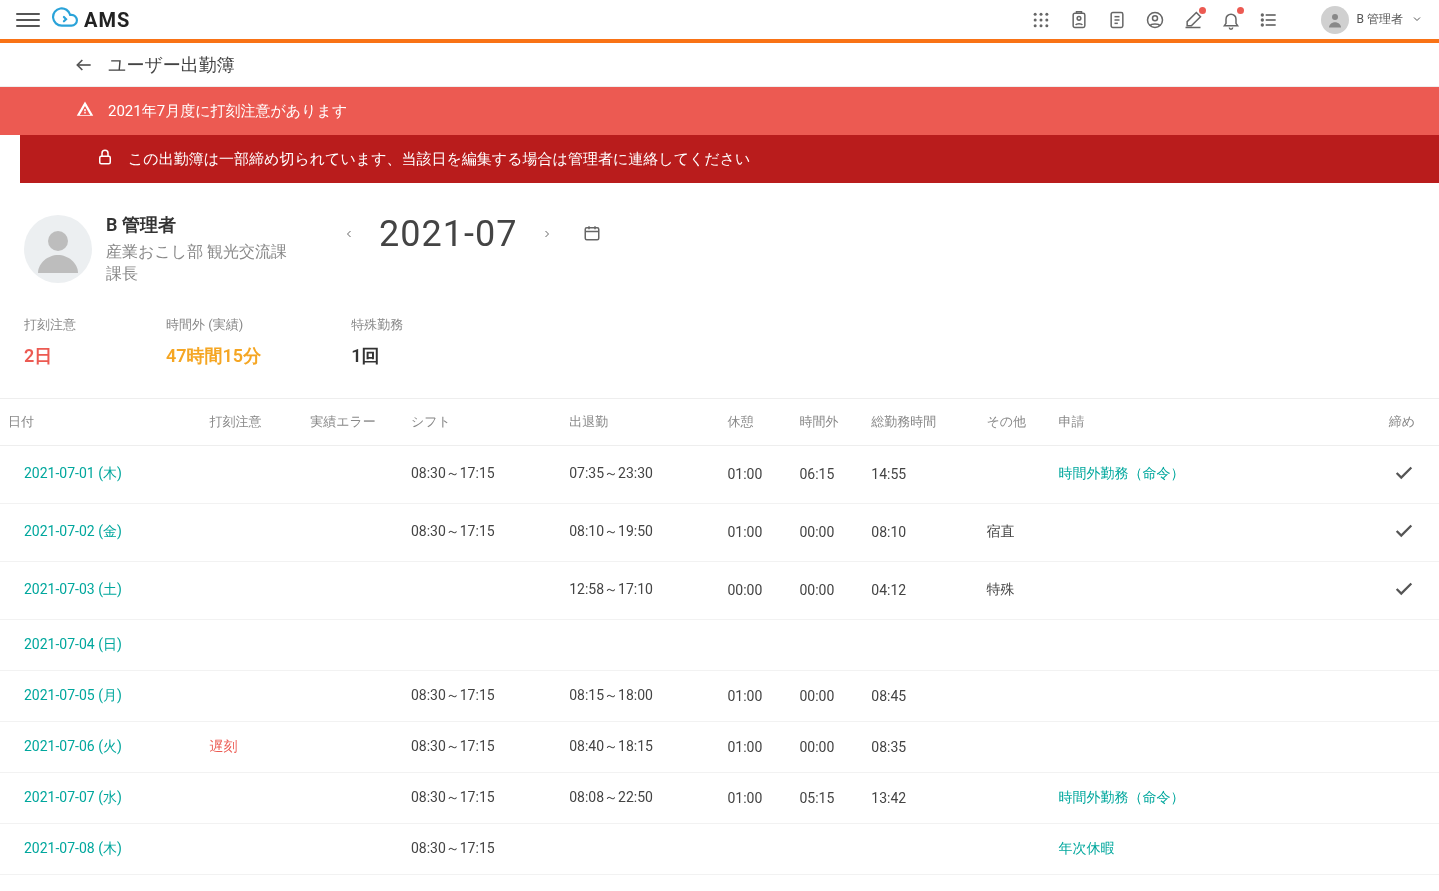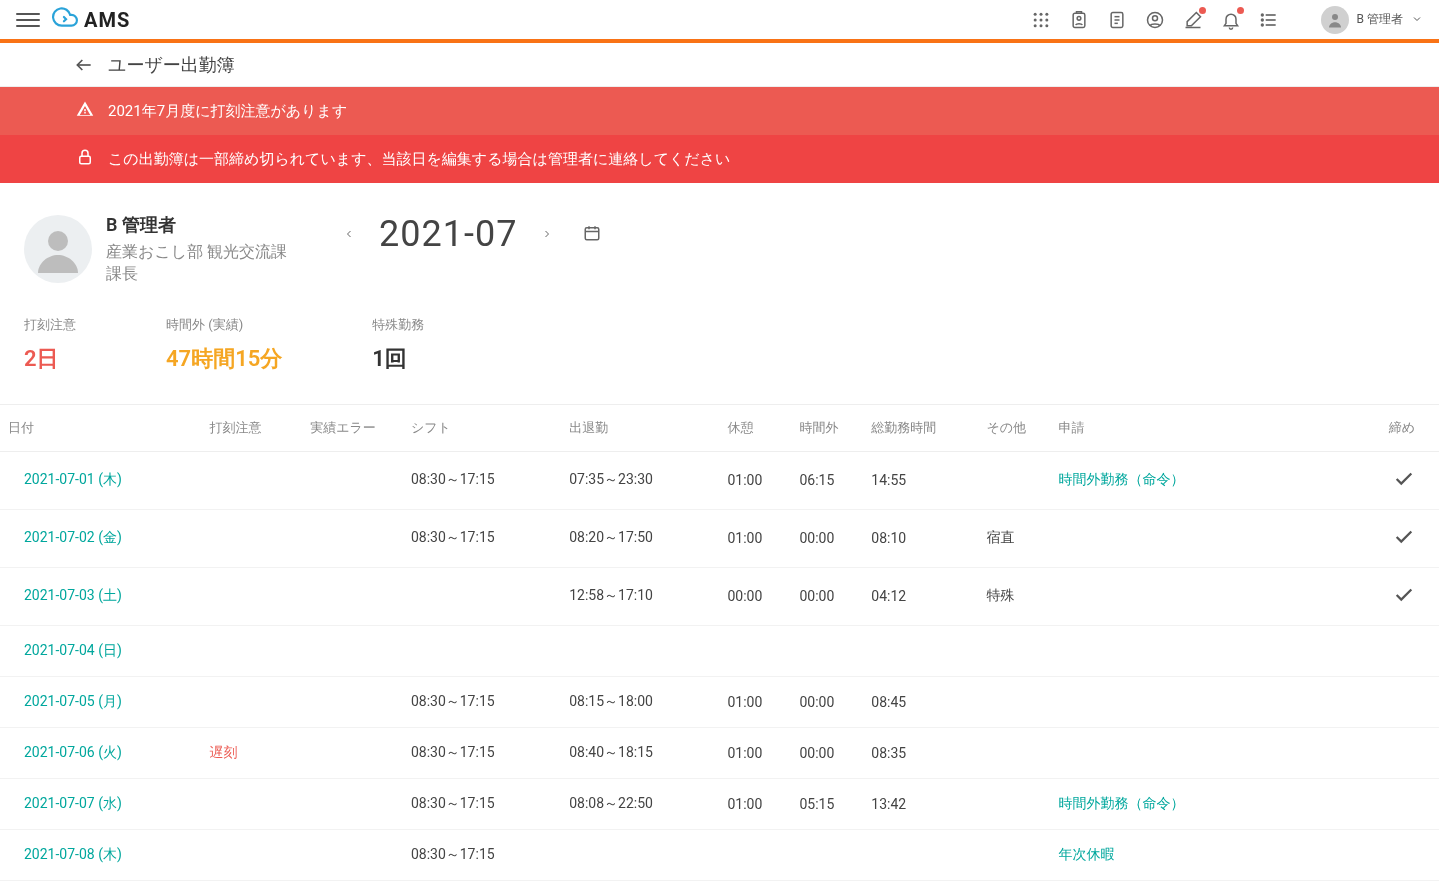--- a/index.html
+++ b/index.html
@@ -20,39 +20,39 @@
 .user-chip .avatar-sm svg { width: 18px; height: 18px; fill: #888; }
 .user-chip-name { font-size: 12px; color: #555; }
 .chev { color: #555; }
 
 .page-header { height: 44px; display: flex; align-items: center; gap: 14px; padding: 0 70px 0 74px; border-bottom: 1px solid #eee; }
 .back-arrow { width: 20px; height: 20px; color: #555; cursor: pointer; }
 .page-title { font-size: 18px; font-weight: 400; color: #444; }
 
 .alert { display: flex; align-items: center; gap: 14px; padding: 13px 76px; color: #fff; font-size: 15px; }
 .alert-warning { background: #ec5a52; }
-.alert-info { background: #ef4444; }
+.alert-info { background: #b91c1c; margin-left: 20px; }
 .alert svg { width: 18px; height: 18px; flex: none; }
 
 .summary { display: flex; align-items: flex-start; padding: 30px 24px 20px; gap: 30px; flex-wrap: wrap; }
 .profile { display: flex; align-items: center; gap: 14px; }
 .avatar-lg { width: 68px; height: 68px; border-radius: 50%; background: #eceff1; display: flex; align-items: center; justify-content: center; }
 .avatar-lg svg { width: 48px; height: 48px; fill: #bdbdbd; }
 .profile-info .name { font-size: 18px; font-weight: 600; color: #333; margin-bottom: 4px; }
 .profile-info .dept { font-size: 16px; color: #888; line-height: 1.4; }
 
 .month-selector { display: flex; align-items: center; gap: 18px; margin-left: 20px; }
 .month-nav { width: 24px; height: 24px; display: flex; align-items: center; justify-content: center; color: #666; cursor: pointer; }
 .month-label { font-size: 36px; color: #444; font-weight: 400; letter-spacing: 1px; }
 .cal-icon { color: #666; cursor: pointer; margin-left: 6px; }
 .cal-icon svg { width: 18px; height: 18px; }
 
 .stats { display: flex; gap: 90px; padding: 10px 24px 30px; }
 .stat .stat-label { font-size: 13px; color: #888; margin-bottom: 10px; }
-.stat .stat-value { font-size: 22px; font-weight: 600; margin-top: 8px; }
+.stat .stat-value { font-size: 18px; font-weight: 600; margin-top: 8px; }
 .stat-red { color: #ec5a52; }
 .stat-orange { color: #f5a623; }
 .stat-default { color: #333; }
 
 .table-wrap { width: 100%; }
 table { width: 100%; border-collapse: collapse; }
 thead th { text-align: left; font-weight: 400; font-size: 13px; color: #888; padding: 14px 8px; border-top: 1px solid #eee; border-bottom: 1px solid #eee; }
 thead th:first-child { }
 thead th:last-child { padding-right: 24px; text-align: right; }
 tbody td { padding: 16px 8px; border-bottom: 1px solid #f2f2f2; font-size: 14px; color: #444; vertical-align: middle; }
@@ -285,21 +285,21 @@
           <td><span class="link-teal">時間外勤務（命令）</span></td>
           <td><span class="check-icon"><svg viewBox="0 0 24 24" fill="none" stroke="currentColor" stroke-width="2.5">
                 <polyline points="4 12 9 17 20 6"></polyline>
               </svg></span></td>
         </tr>
         <tr>
           <td><span class="date-link">2021-07-02 (金)</span></td>
           <td><span></span></td>
           <td><span></span></td>
           <td><span>08:30～17:15</span></td>
-          <td><span>08:20～17:50</span></td>
+          <td><span>08:10～19:50</span></td>
           <td><span>01:00</span></td>
           <td><span>00:00</span></td>
           <td><span>08:10</span></td>
           <td><span>宿直</span></td>
           <td><span></span></td>
           <td><span class="check-icon"><svg viewBox="0 0 24 24" fill="none" stroke="currentColor" stroke-width="2.5">
                 <polyline points="4 12 9 17 20 6"></polyline>
               </svg></span></td>
         </tr>
         <tr>

